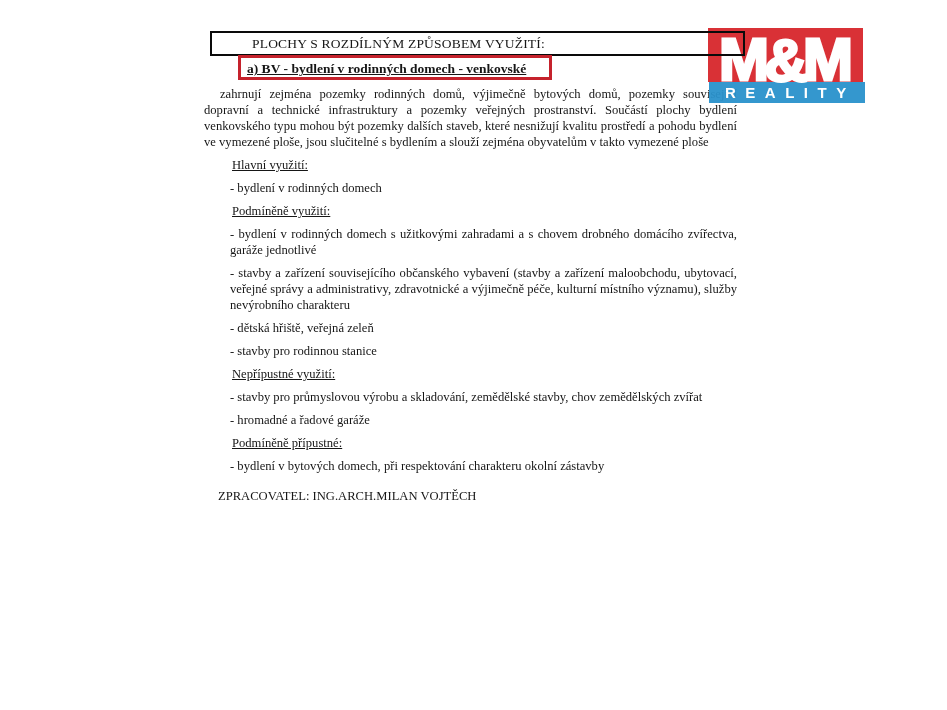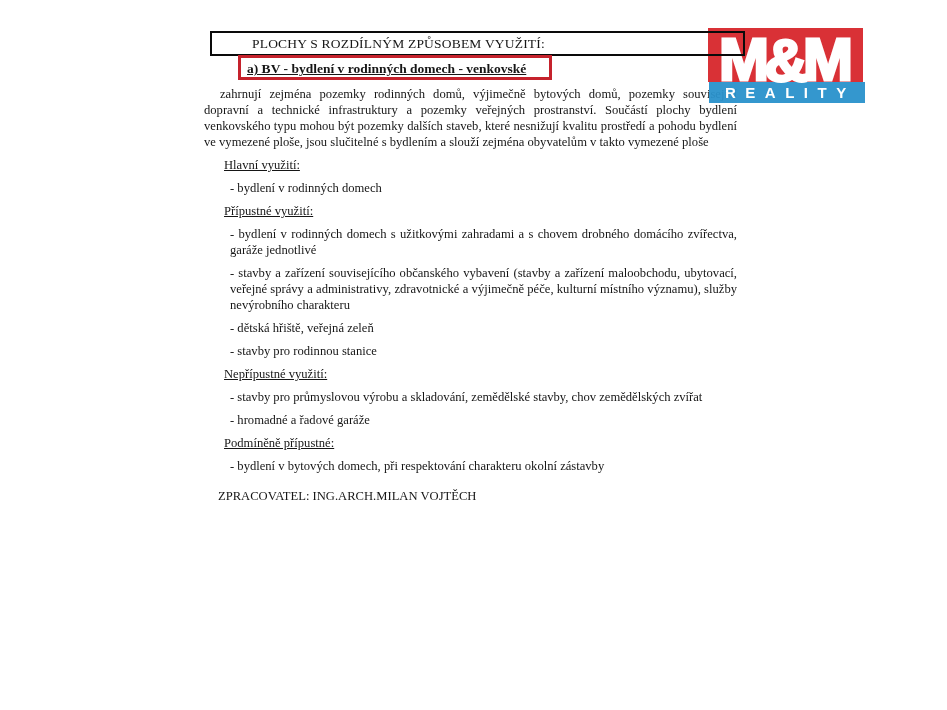--- a/index.html
+++ b/index.html
@@ -44,21 +44,21 @@
   }
 
   
   .content{
     position:absolute;left:204px;top:86px;width:533px;z-index:1;
     font-size:12.6px;line-height:16px;text-align:justify;
   }
   .content p{margin:0 0 7px 0;}
   p.intro{text-indent:16px;}
   p.section-header{
-    margin-left:20px;text-align:left;text-decoration:underline;
+    margin-left:28px;text-align:left;text-decoration:underline;
   }
   p.item{margin-left:26px;}
   p.footer{margin-left:14px;margin-top:14px;text-align:left;}
 </style>
 </head>
 <body>
 
 <div class="page">
 
   <svg class="logo" width="158" height="76" viewBox="0 0 158 76">
@@ -78,21 +78,21 @@
     <span>a) BV - bydlení v rodinných domech - venkovské</span>
   </div>
 
   <div class="content">
 
     <p class="intro">zahrnují zejména pozemky rodinných domů, výjimečně bytových domů, pozemky související dopravní a technické infrastruktury a pozemky veřejných prostranství. Součástí plochy bydlení venkovského typu mohou být pozemky dalších staveb, které nesnižují kvalitu prostředí a pohodu bydlení ve vymezené ploše, jsou slučitelné s bydlením a slouží zejména obyvatelům v takto vymezené ploše</p>
 
     <p class="section-header">Hlavní využití:</p>
     <p class="item">- bydlení v rodinných domech</p>
 
-    <p class="section-header">Přípustné využití:</p>
+    <p class="section-header">Podmíněně využití:</p>
     <p class="item">- bydlení v rodinných domech s užitkovými zahradami a s chovem drobného domácího zvířectva, garáže jednotlivé</p>
     <p class="item">- stavby a zařízení souvisejícího občanského vybavení (stavby a zařízení maloobchodu, ubytovací, veřejné správy a administrativy, zdravotnické a výjimečně péče, kulturní místního významu), služby nevýrobního charakteru</p>
     <p class="item">- dětská hřiště, veřejná zeleň</p>
     <p class="item">- stavby pro rodinnou stanice</p>
 
     <p class="section-header">Nepřípustné využití:</p>
     <p class="item">- stavby pro průmyslovou výrobu a skladování, zemědělské stavby, chov zemědělských zvířat</p>
     <p class="item">- hromadné a řadové garáže</p>
 
     <p class="section-header">Podmíněně přípustné:</p>

